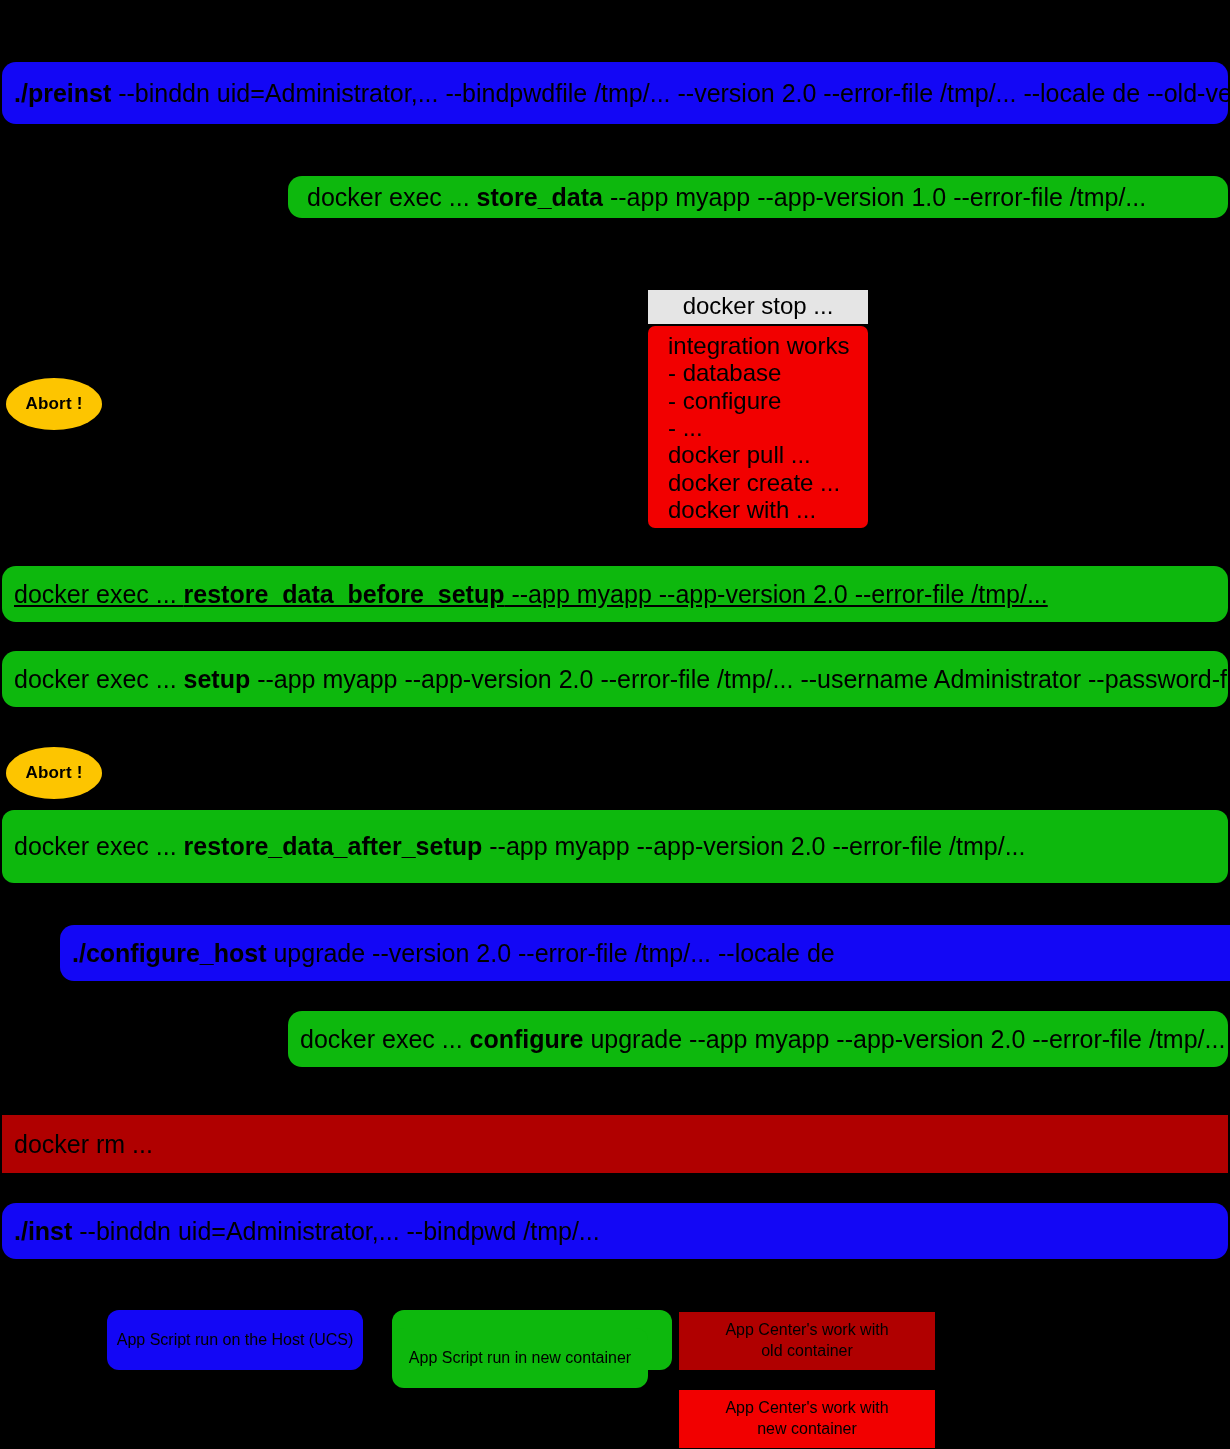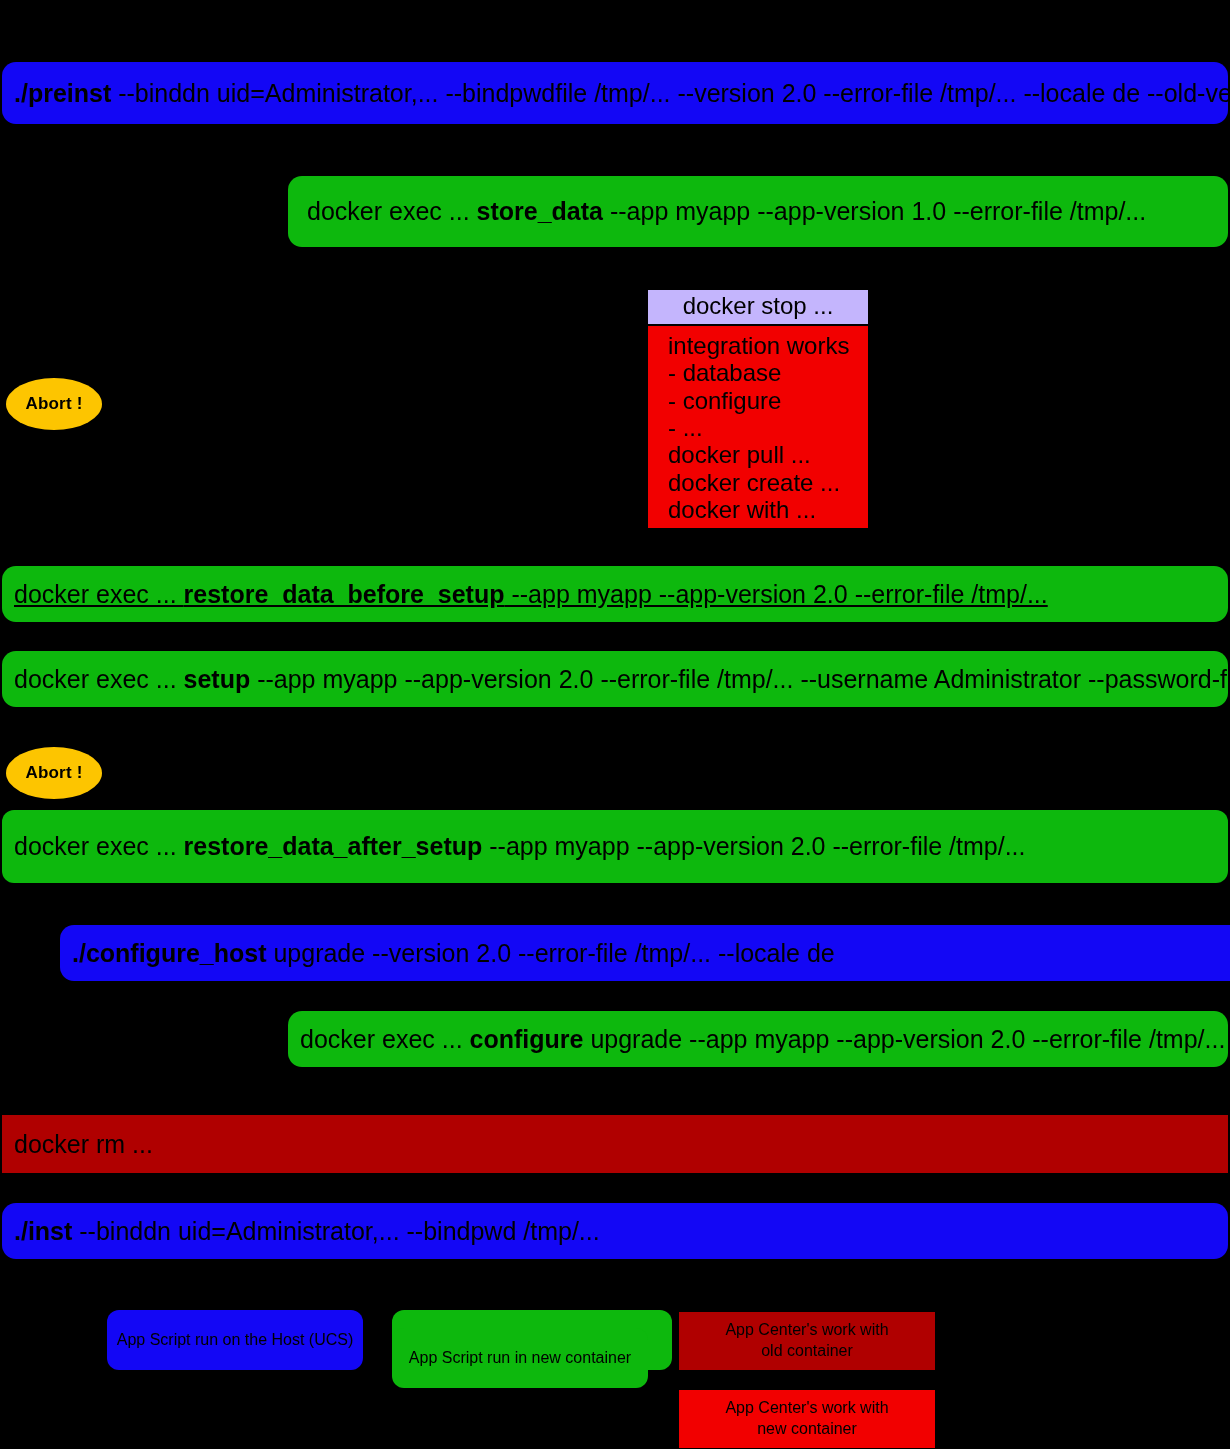--- a/index.html
+++ b/index.html
@@ -56,33 +56,34 @@
   }
 
   
   .redstack {
     position: absolute;
     box-sizing: border-box;
     display: flex;
     flex-direction: column;
   }
   .redstack .rs-head {
-    background: #c4b5fd;
+    background: #e5e5e5;
     font-size: 24px;
     text-align: center;
     padding: 2px 0 4px 0;
     color: #000;
     border-bottom: 2px solid #000;
   }
   .redstack .rs-body {
     background: #f20000;
     flex: 1;
     font-size: 24px;
     padding: 6px 0 4px 20px;
     color: #000;
+    border-radius: 7px;
   }
   .redstack .rs-body div { white-space: nowrap; line-height: 1.14; }
 
   
   .legend-box {
     position: absolute;
     box-sizing: border-box;
     display: flex;
     align-items: center;
     justify-content: center;
@@ -99,21 +100,21 @@
 </style>
 </head>
 <body>
 
 <div id="canvas">
 
   <div class="node bar host" style="left:2px; top:62px; width:1226px; height:62px;">
     <span><b>./preinst</b> <span>--binddn uid=Administrator,... --bindpwdfile /tmp/... --version 2.0 --error-file /tmp/... --locale de --old-version 1.0</span></span>
   </div>
 
-  <div class="node bar green" style="left:288px; top:176px; width:940px; height:71px;padding-left:19px;">
+  <div class="node bar green" style="left:288px; top:176px; width:940px; height:42px;padding-left:19px;">
     <span><span>docker exec ... </span><b>store_data</b><span> --app myapp  --app-version 1.0 --error-file /tmp/...</span></span>
   </div>
 
   <div class="node abort" style="left:6px; top:378px; width:96px; height:52px;">
     <span>Abort !</span>
   </div>
 
   <div class="redstack" style="left:648px; top:290px; width:220px; height:226px;">
     <div class="rs-head">docker stop ...</div>
     <div class="rs-body">

